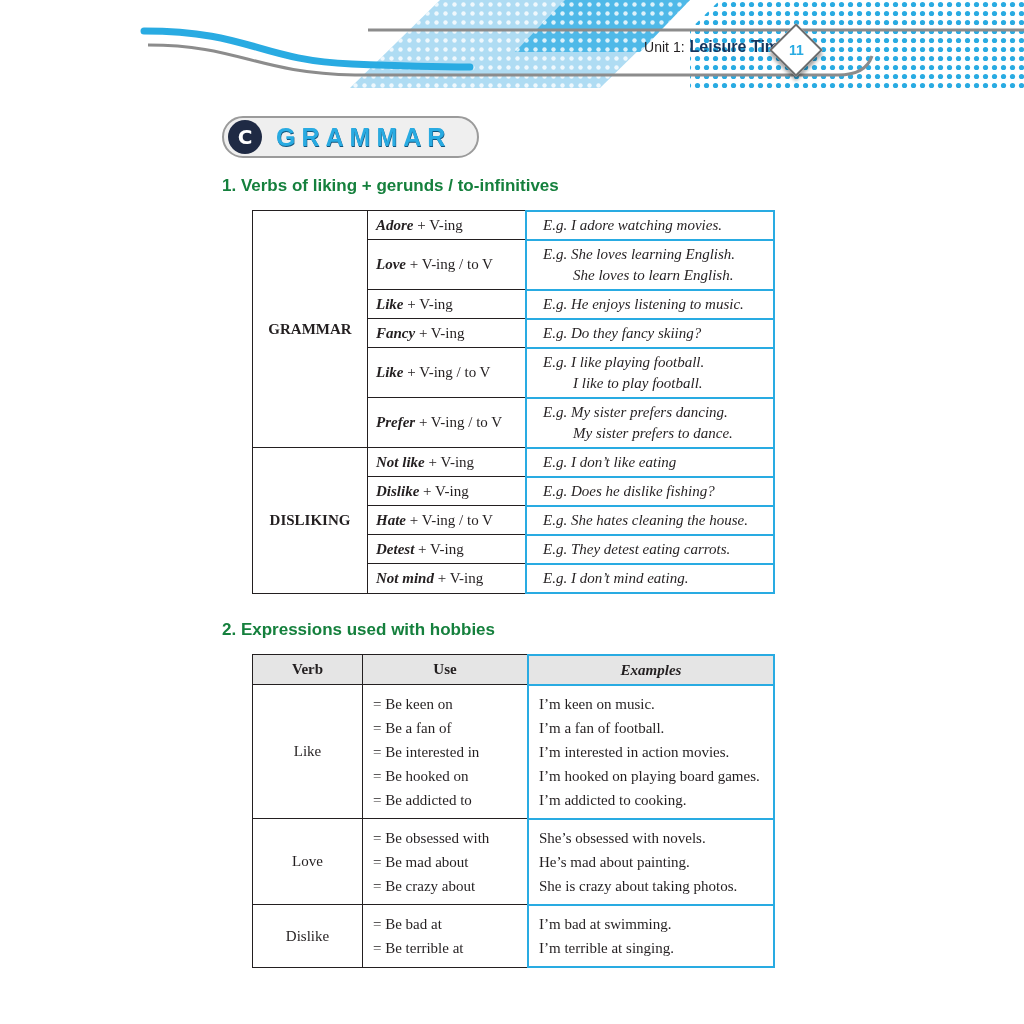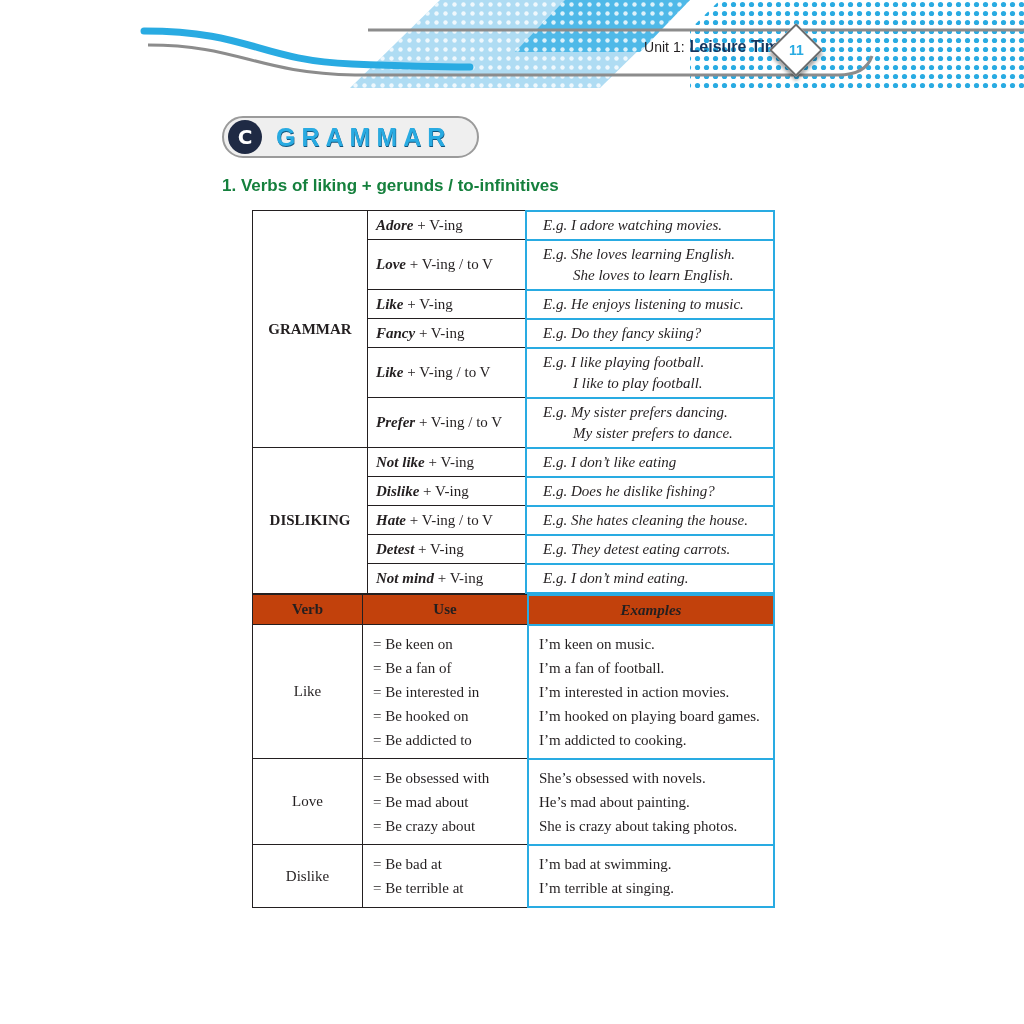--- a/index.html
+++ b/index.html
@@ -66,21 +66,21 @@
   .t1 tr.last td.ex { border-bottom:2px solid #29ABE2; }
   .t1 td.grp { text-align:center; font-weight:bold; font-size:15px; }
   .t1 td.grp2 { border-bottom:1.5px solid #231F20;font-family:Liberation Serif, serif; }
   .t1 .b { font-weight:bold;font-style:italic; }
   .t1 td.ex { font-style:italic;padding-left:16px; }
   .exl { line-height:21px; min-height:0; }
   .exl.ind { padding-left:30px; }
   .t1 tr { height:28px; }
   
   .t2 { width:523px; }
-  .t2 th { background:#c2410c; font-weight:bold; text-align:center; padding:5px 8px;
+  .t2 th { background:#e5e5e5; font-weight:bold; text-align:center; padding:5px 8px;
            border-top:1.5px solid #231F20; border-left:1.5px solid #231F20; height:30px; }
   .t2 th.exh { border-top:2px solid #29ABE2; border-left:2px solid #29ABE2; border-right:2px solid #29ABE2;font-style:italic; }
   .t2 td { border-top:1.5px solid #231F20; border-left:1.5px solid #231F20; padding:6px 10px; }
   .t2 td.ex { border-top:2px solid #29ABE2; border-left:2px solid #29ABE2; border-right:2px solid #29ABE2; }
   .t2 tr.last td { border-bottom:1.5px solid #231F20; }
   .t2 tr.last td.ex { border-bottom:2px solid #29ABE2; }
   .t2 td.verb { text-align:center; }
   .uline, .xline { line-height:24px; }
 </style>
 </head>
@@ -206,20 +206,21 @@
     <tr class="last">
       <td class="pat"><span class="b">Not mind</span><span> + V-ing</span></td>
       <td class="ex">
             <div class="exl">E.g. I don’t mind eating.</div>
           </td>
     </tr>
   </tbody>
     </table>
 
   
+  <div class="sec" style="margin-top:26px;">2. Expressions used with hobbies</div>
 
   <table class="t2">
     <colgroup>
         <col style="width:110px">
         <col style="width:165px">
         <col style="width:248px">
       </colgroup>
     <tbody>
         <tr>
       <th>Verb</th>

